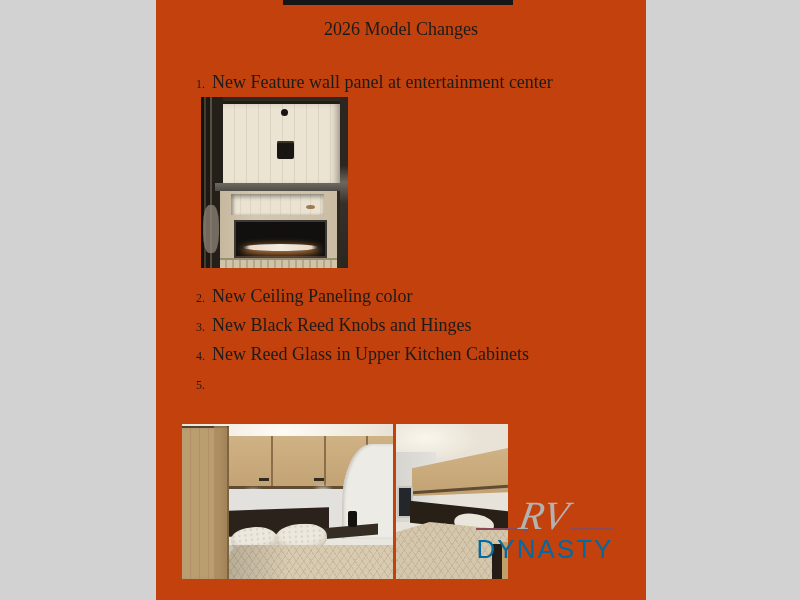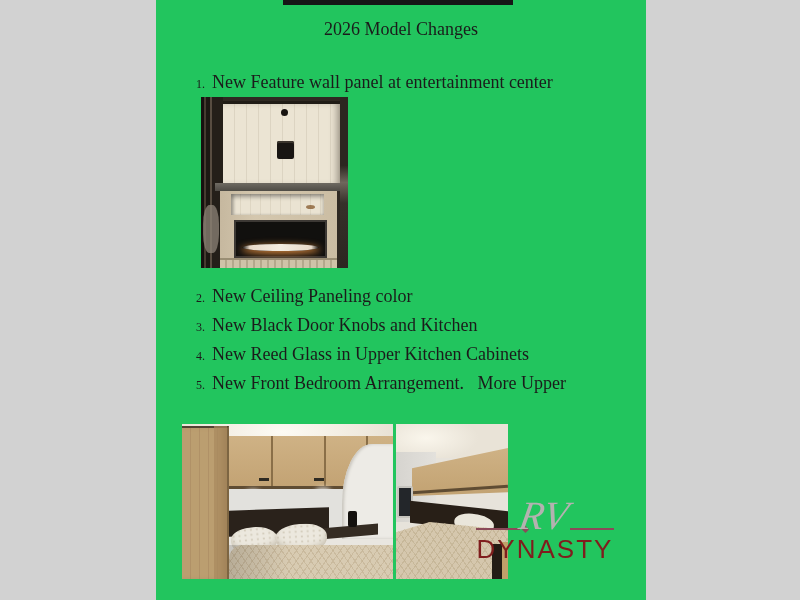--- a/index.html
+++ b/index.html
@@ -1,18 +1,18 @@
 <!DOCTYPE html>
 <html><head>
 <meta charset="utf-8">
 <style>
   html,body{margin:0;padding:0;background:#fff;}
   .canvas{position:relative;width:800px;height:600px;background:#d2d2d2;overflow:hidden;
           font-family:"Liberation Serif",serif;color:#1b1b1b;}
-  .page{position:absolute;left:156px;top:0;width:490px;height:600px;background:#22c55e;}
+  .page{position:absolute;left:156px;top:0;width:490px;height:600px;background:#c2410c;}
   .top-bar{position:absolute;left:127px;top:0;width:230px;height:5px;background:#161616;}
   .title{position:absolute;left:0;top:19px;width:100%;text-align:center;font-size:18px;}
   .heading{position:absolute;left:26px;top:43px;font-size:18px;font-weight:bold;font-style:italic;
            text-decoration:underline;color:#121212;}
   .item{position:absolute;left:40px;font-size:18px;}
   .item .num{position:absolute;left:0;top:5px;font-size:12px;}
   .item .txt{display:block;margin-left:16px;line-height:21px;}
   .item .line{display:block;white-space:pre;}
   .i1{top:72px}.i2{top:286px}.i3{top:315px}.i4{top:344px}.i5{top:373px}
 
@@ -88,21 +88,21 @@
   
   .watermark{position:absolute;left:470px;top:494px;width:150px;height:75px;z-index:5;}
   .watermark *{position:absolute;}
   .wm-rv{left:34px;top:-2px;width:80px;text-align:center;font-family:"Liberation Serif",serif;font-style:italic;
          font-size:40px;color:#b4b2b0;transform:skewX(-10deg);}
   .wm-line{top:34px;height:2px;background:#8b4a59;}
   .wm-line.l{left:6px;width:44px;}
   .wm-line.r{left:100px;width:44px;}
   .wm-diamond{left:53px;top:33px;width:5px;height:5px;background:#8b4a59;transform:rotate(45deg);}
   .wm-dynasty{left:0;top:40px;width:150px;text-align:center;font-family:"Liberation Sans",sans-serif;
-              font-size:26px;letter-spacing:2px;color:#7f1d1d;}
+              font-size:26px;letter-spacing:2px;color:#0369a1;}
 </style>
 </head>
 <body>
 
 <div class="canvas">
   <div class="page">
 
     <div class="top-bar"></div>
 
     <div class="title">2026 Model Changes</div>
@@ -134,33 +134,32 @@
 
     <div class="item i2">
       <span class="num">2.</span>
       <span class="txt">
           <span class="line">New Ceiling Paneling color</span>
         </span>
     </div>
     <div class="item i3">
       <span class="num">3.</span>
       <span class="txt">
-          <span class="line">New Black Door Knobs and Kitchen</span>
+          <span class="line">New Black Reed Knobs and Hinges</span>
         </span>
     </div>
     <div class="item i4">
       <span class="num">4.</span>
       <span class="txt">
           <span class="line">New Reed Glass in Upper Kitchen Cabinets</span>
         </span>
     </div>
     <div class="item i5">
       <span class="num">5.</span>
       <span class="txt">
-        <span class="line">New Front Bedroom Arrangement.   More Upper</span>
       </span>
     </div>
 
     <div class="photo photo-bl">
       <div class="bl-ceiling"></div>
       <div class="bl-cabs">
         <div class="bl-cab-seam" style="left:42px"></div>
         <div class="bl-cab-seam" style="left:95px"></div>
         <div class="bl-cab-seam" style="left:137px"></div>
         <div class="bl-handle" style="left:30px"></div>

